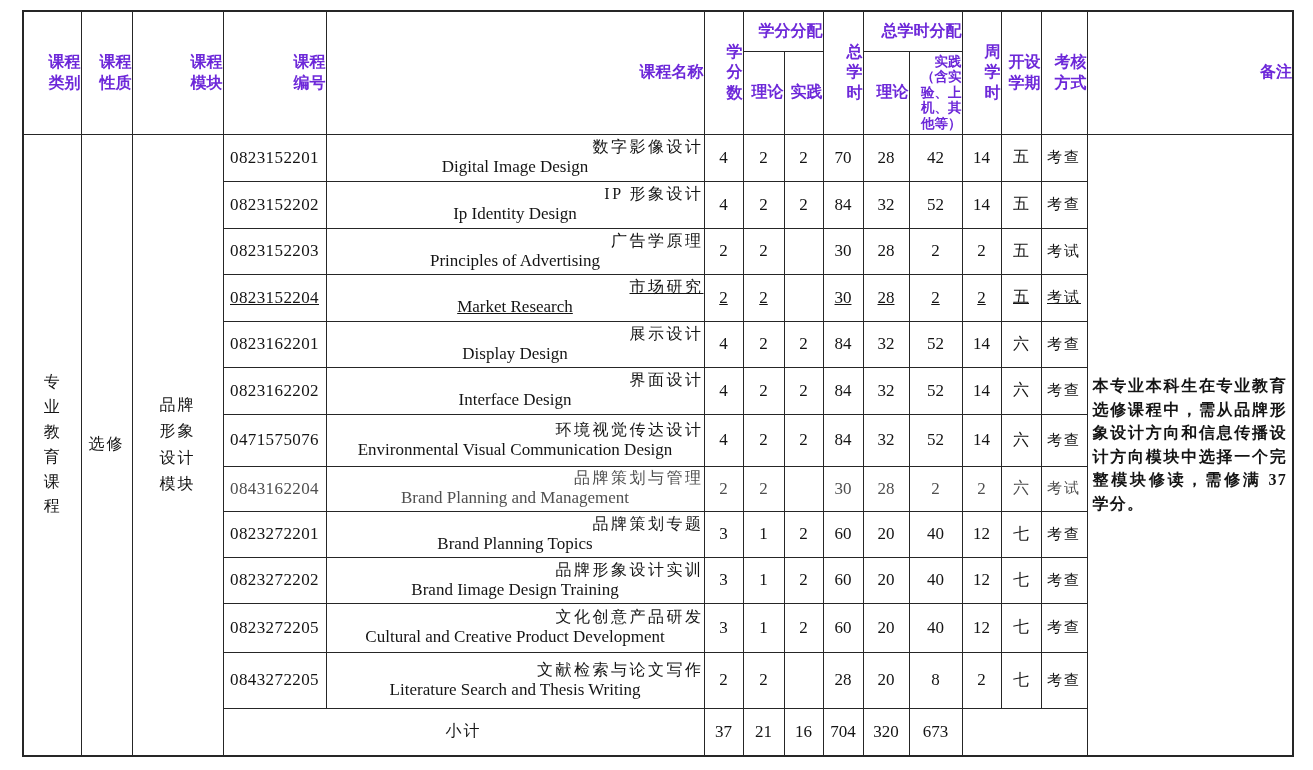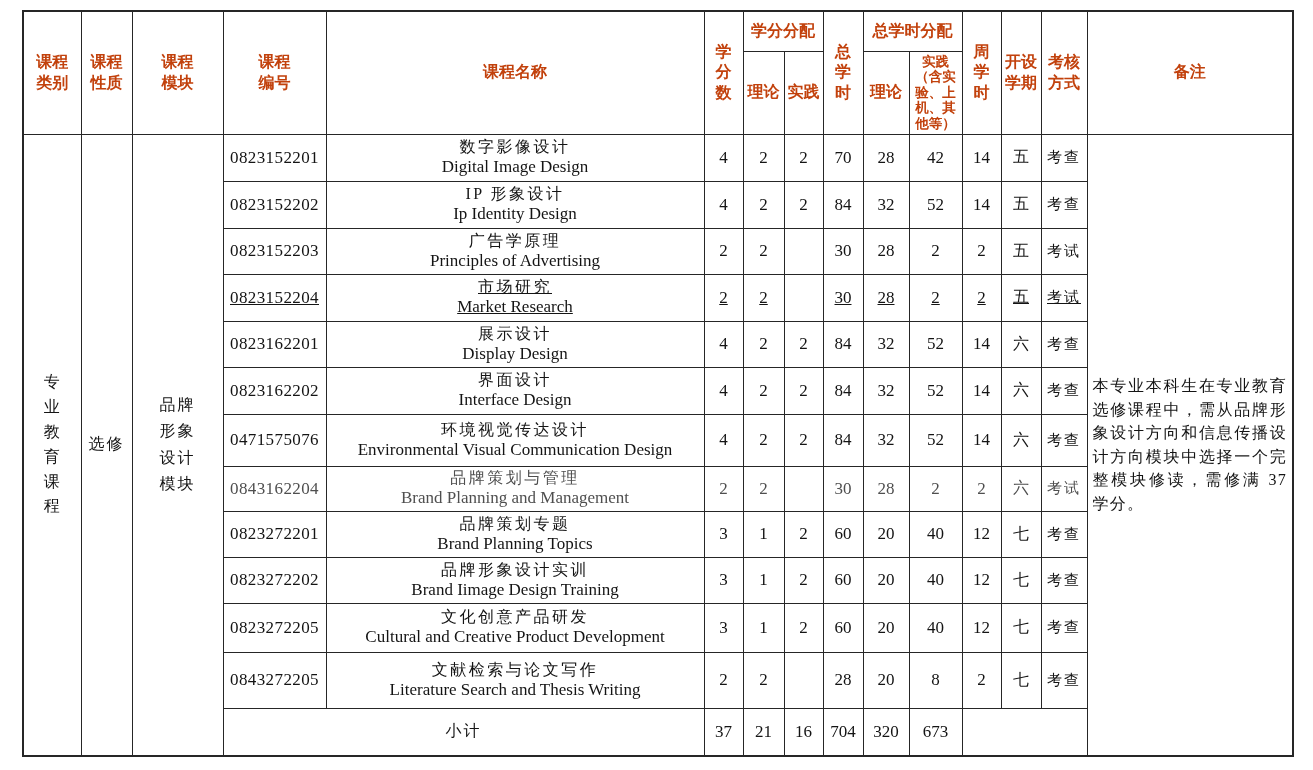--- a/index.html
+++ b/index.html
@@ -14,35 +14,35 @@
     border:2px solid #262626;
   }
   th,td{
     border:1px solid #262626;
     text-align:center;vertical-align:middle;
     padding:0;overflow:hidden;
   }
   th{
     font-family:"Liberation Sans","DejaVu Sans",sans-serif;
     font-weight:700;font-size:16px;line-height:1.3;
-    white-space:pre-line;color:#c2410c;
+    white-space:pre-line;color:#6d28d9;text-align:right;
   }
   th.th-practice-full{font-size:13.5px;line-height:1.15;}
   td{font-size:17px;}
   td.code-cell{font-size:17px;letter-spacing:0.4px;}
-  .cn-line{font-size:16px;letter-spacing:2.5px;line-height:1.25;}
+  .cn-line{font-size:16px;letter-spacing:2.5px;line-height:1.25;text-align:right;}
   .en-line{font-size:17px;letter-spacing:0;line-height:1.2;}
   td.stub-cat{font-size:16px;line-height:1.55;white-space:pre-line;letter-spacing:1px;}
   td.stub-nat{font-size:16px;letter-spacing:2px;}
   td.stub-mod{font-size:16px;line-height:1.65;white-space:pre-line;letter-spacing:2px;}
   td.sem-cell{font-size:16px;}
   td.exam-cell{font-size:15px;letter-spacing:2px;}
   td.remarks-cell{
     font-size:16px;line-height:1.47;letter-spacing:1.2px;
-    text-align:justify;padding:0 5px;vertical-align:middle;
+    text-align:justify;padding:0 5px;vertical-align:middle;font-weight:bold;
   }
   td.subtotal-label{font-size:16px;letter-spacing:2px;}
   tr.muted td{color:#4f4f4f;}
 </style>
 </head>
 <body>
 
 <div class="page">
   <table class="curriculum">
     <colgroup>

